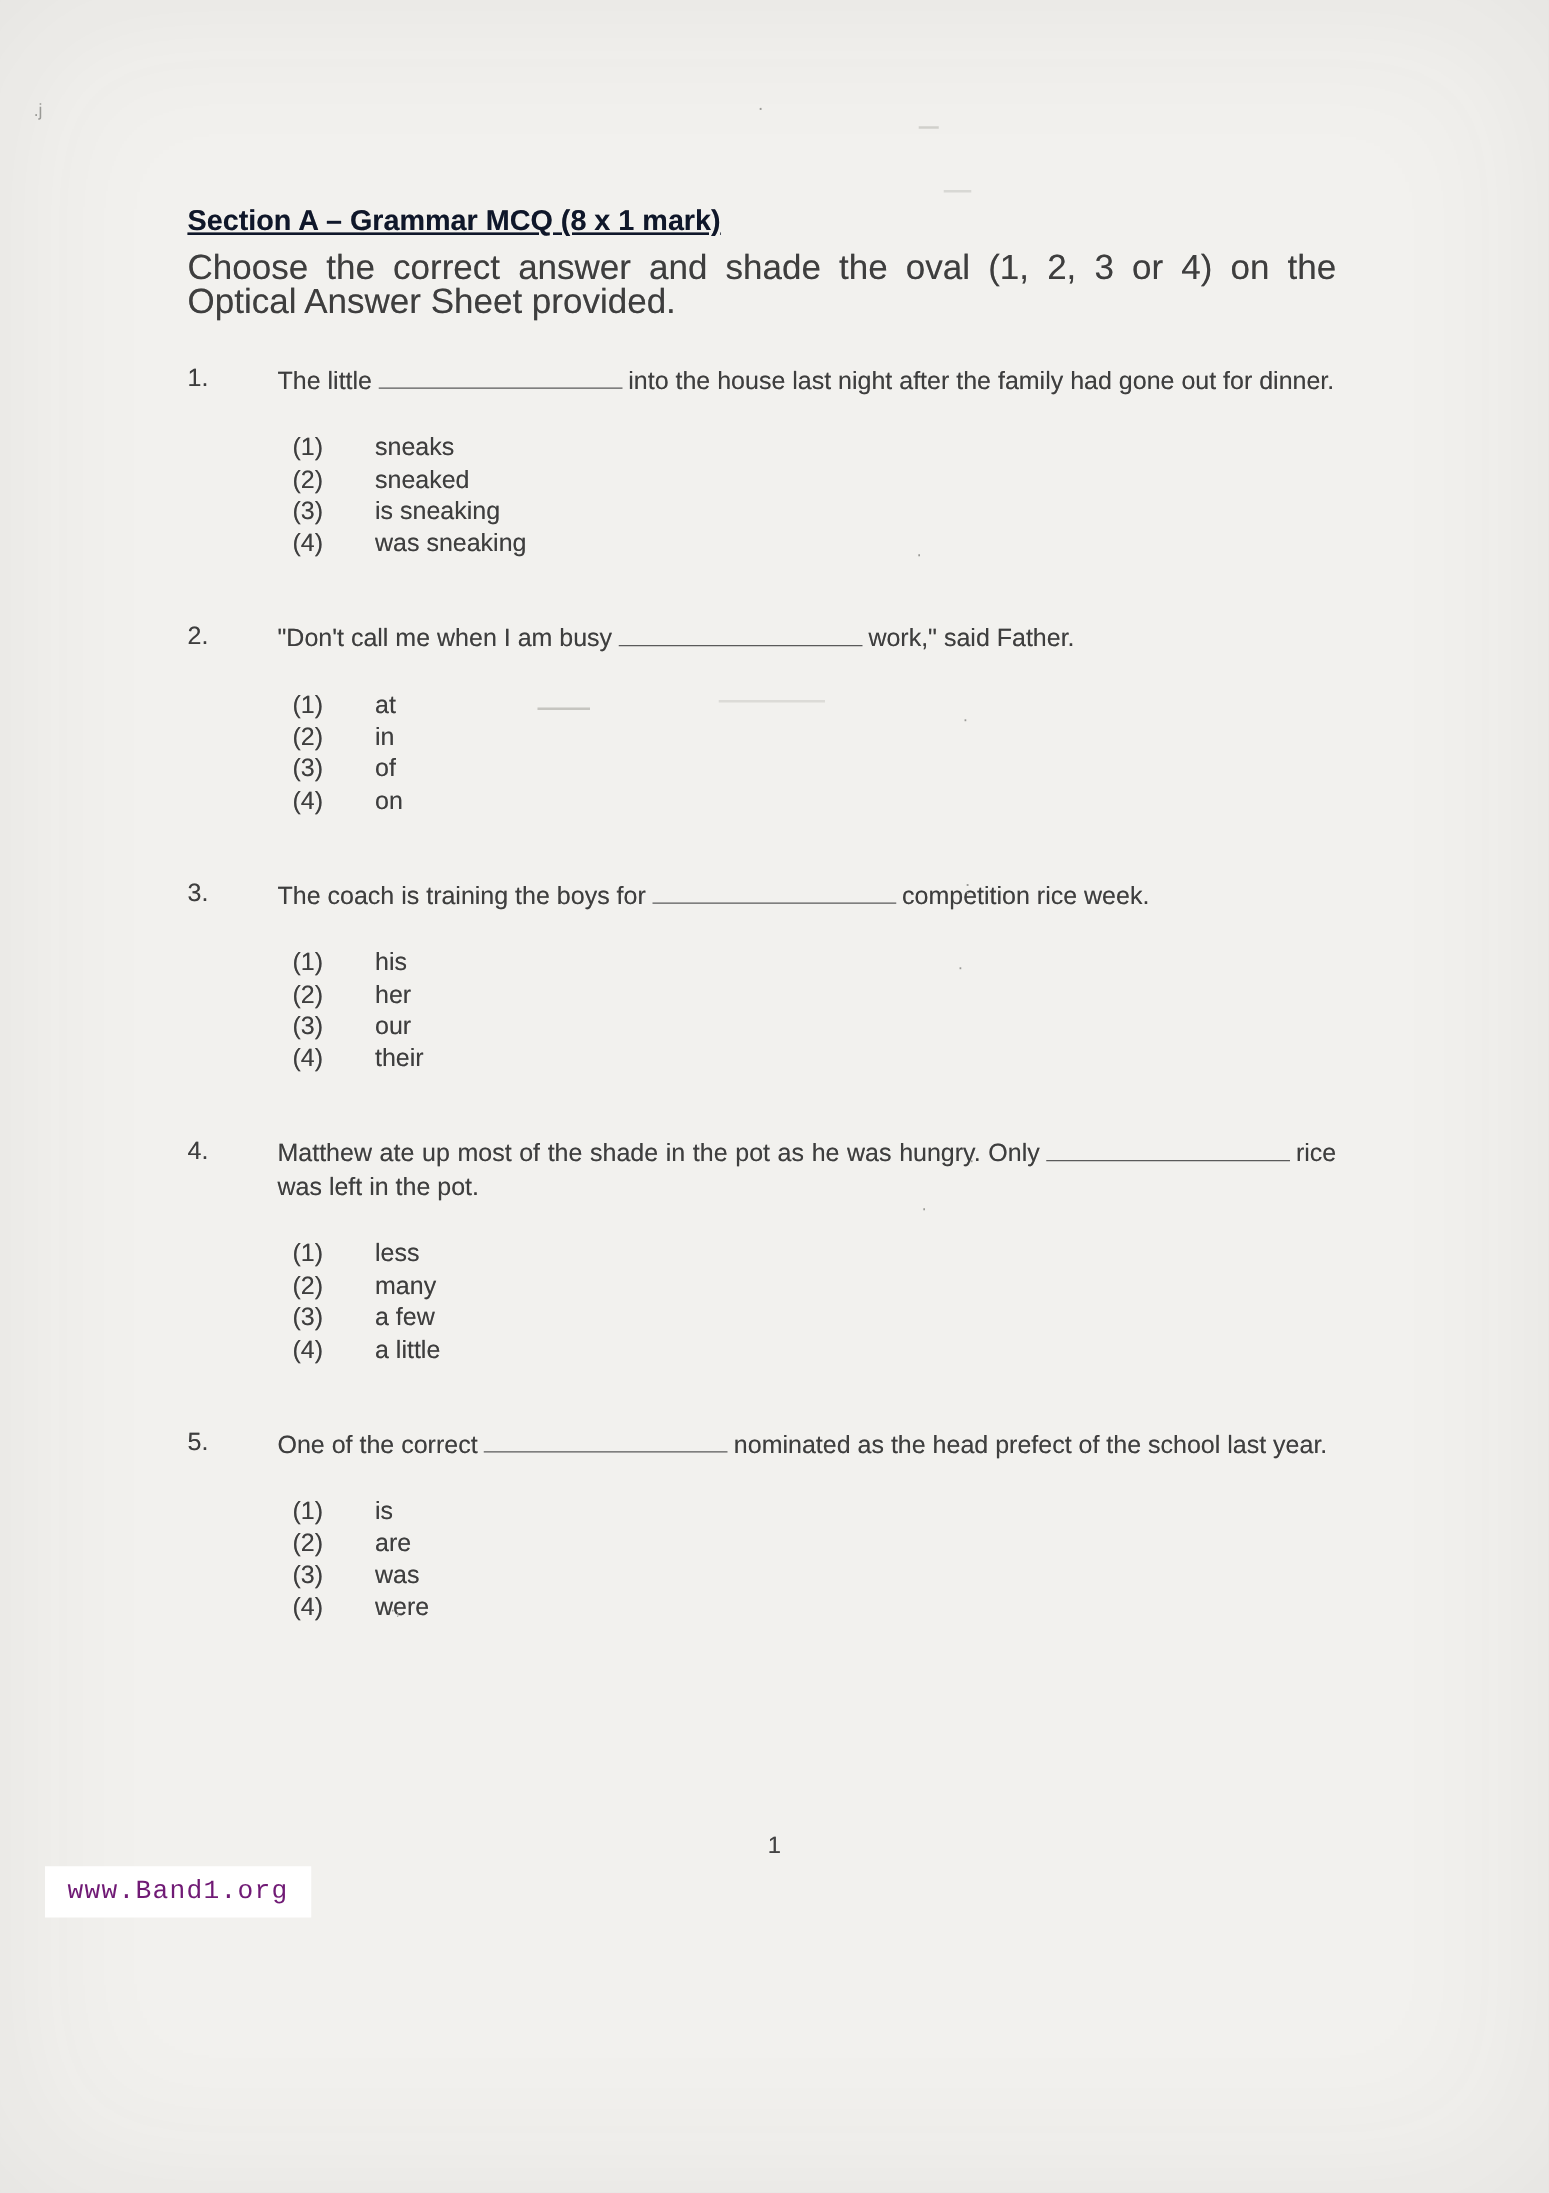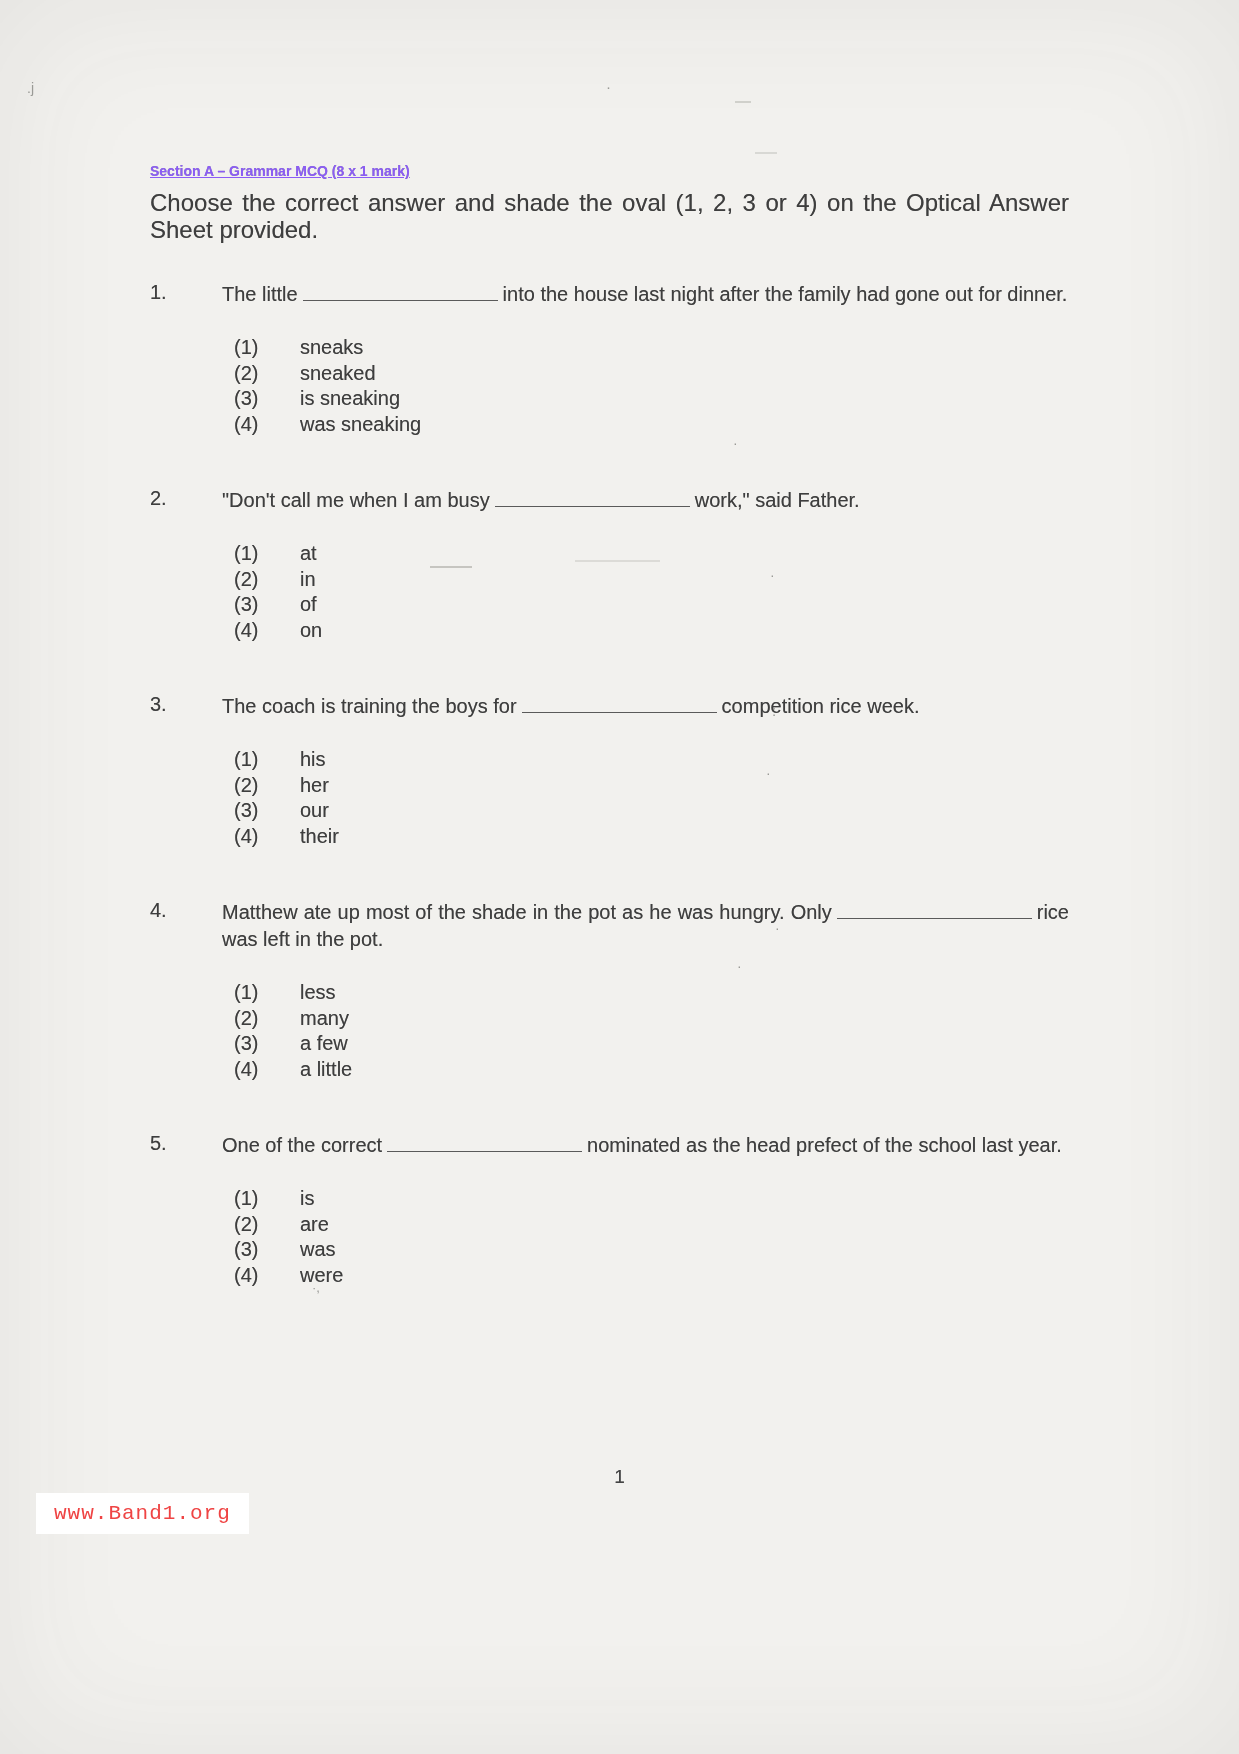--- a/index.html
+++ b/index.html
@@ -19,28 +19,28 @@
     text-shadow: 0 0 0.5px rgba(70,70,70,0.55);
     -webkit-font-smoothing: antialiased;
   }
   .content {
     position: absolute;
     top: 163px;
     left: 150px;
     width: 919px;
   }
   .section-heading {
-    font-size: 14px;
+    font-size: 23px;
     font-weight: bold;
     text-decoration: underline;
     margin: 0 0 10px 0;
-    color: #8b5cf6;
+    color: #0f172a;
   }
   .instructions {
-    font-size: 24px;
+    font-size: 28px;
     line-height: 27px;
     margin: 0 0 38px 0;
     text-align: justify;
   }
   .question {
     display: flex;
     margin-bottom: 50px;
   }
   .q-num {
     width: 72px;
@@ -89,21 +89,21 @@
   }
   .watermark {
     position: absolute;
     left: 36px;
     top: 1493px;
     background: #ffffff;
     padding: 9px 18px;
     font-family: "Liberation Mono", "DejaVu Sans Mono", monospace;
     font-size: 21px;
     letter-spacing: 1px;
-    color: #ef4444;
+    color: #701a75;
     text-shadow: none;
   }
   
   .artifact {
     position: absolute;
     color: #9a9a96;
     text-shadow: none;
     pointer-events: none;
   }
   .art-line {

